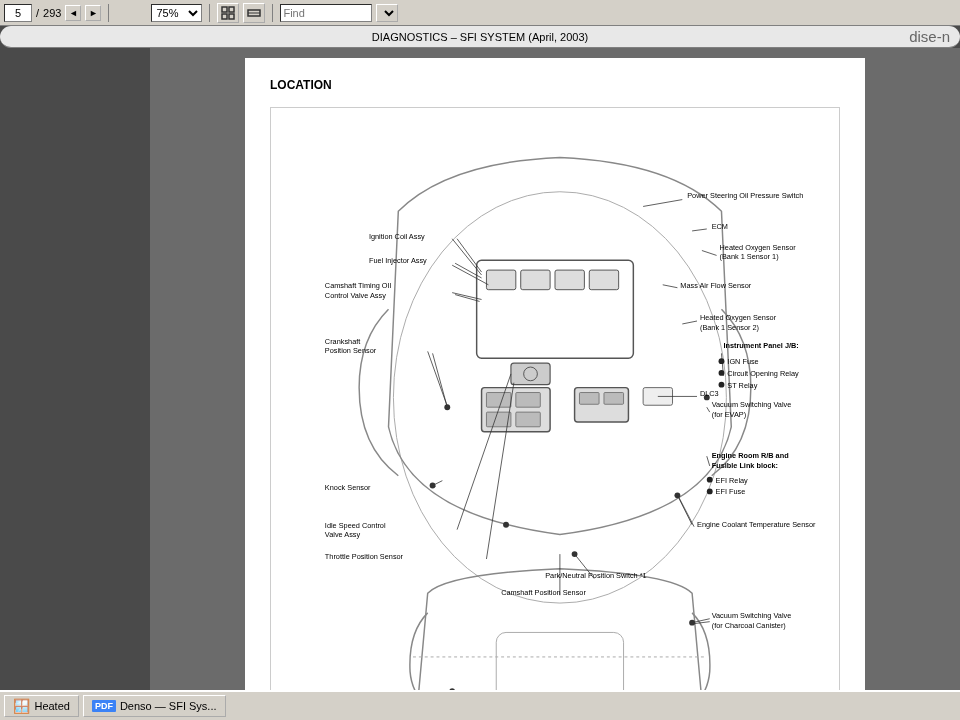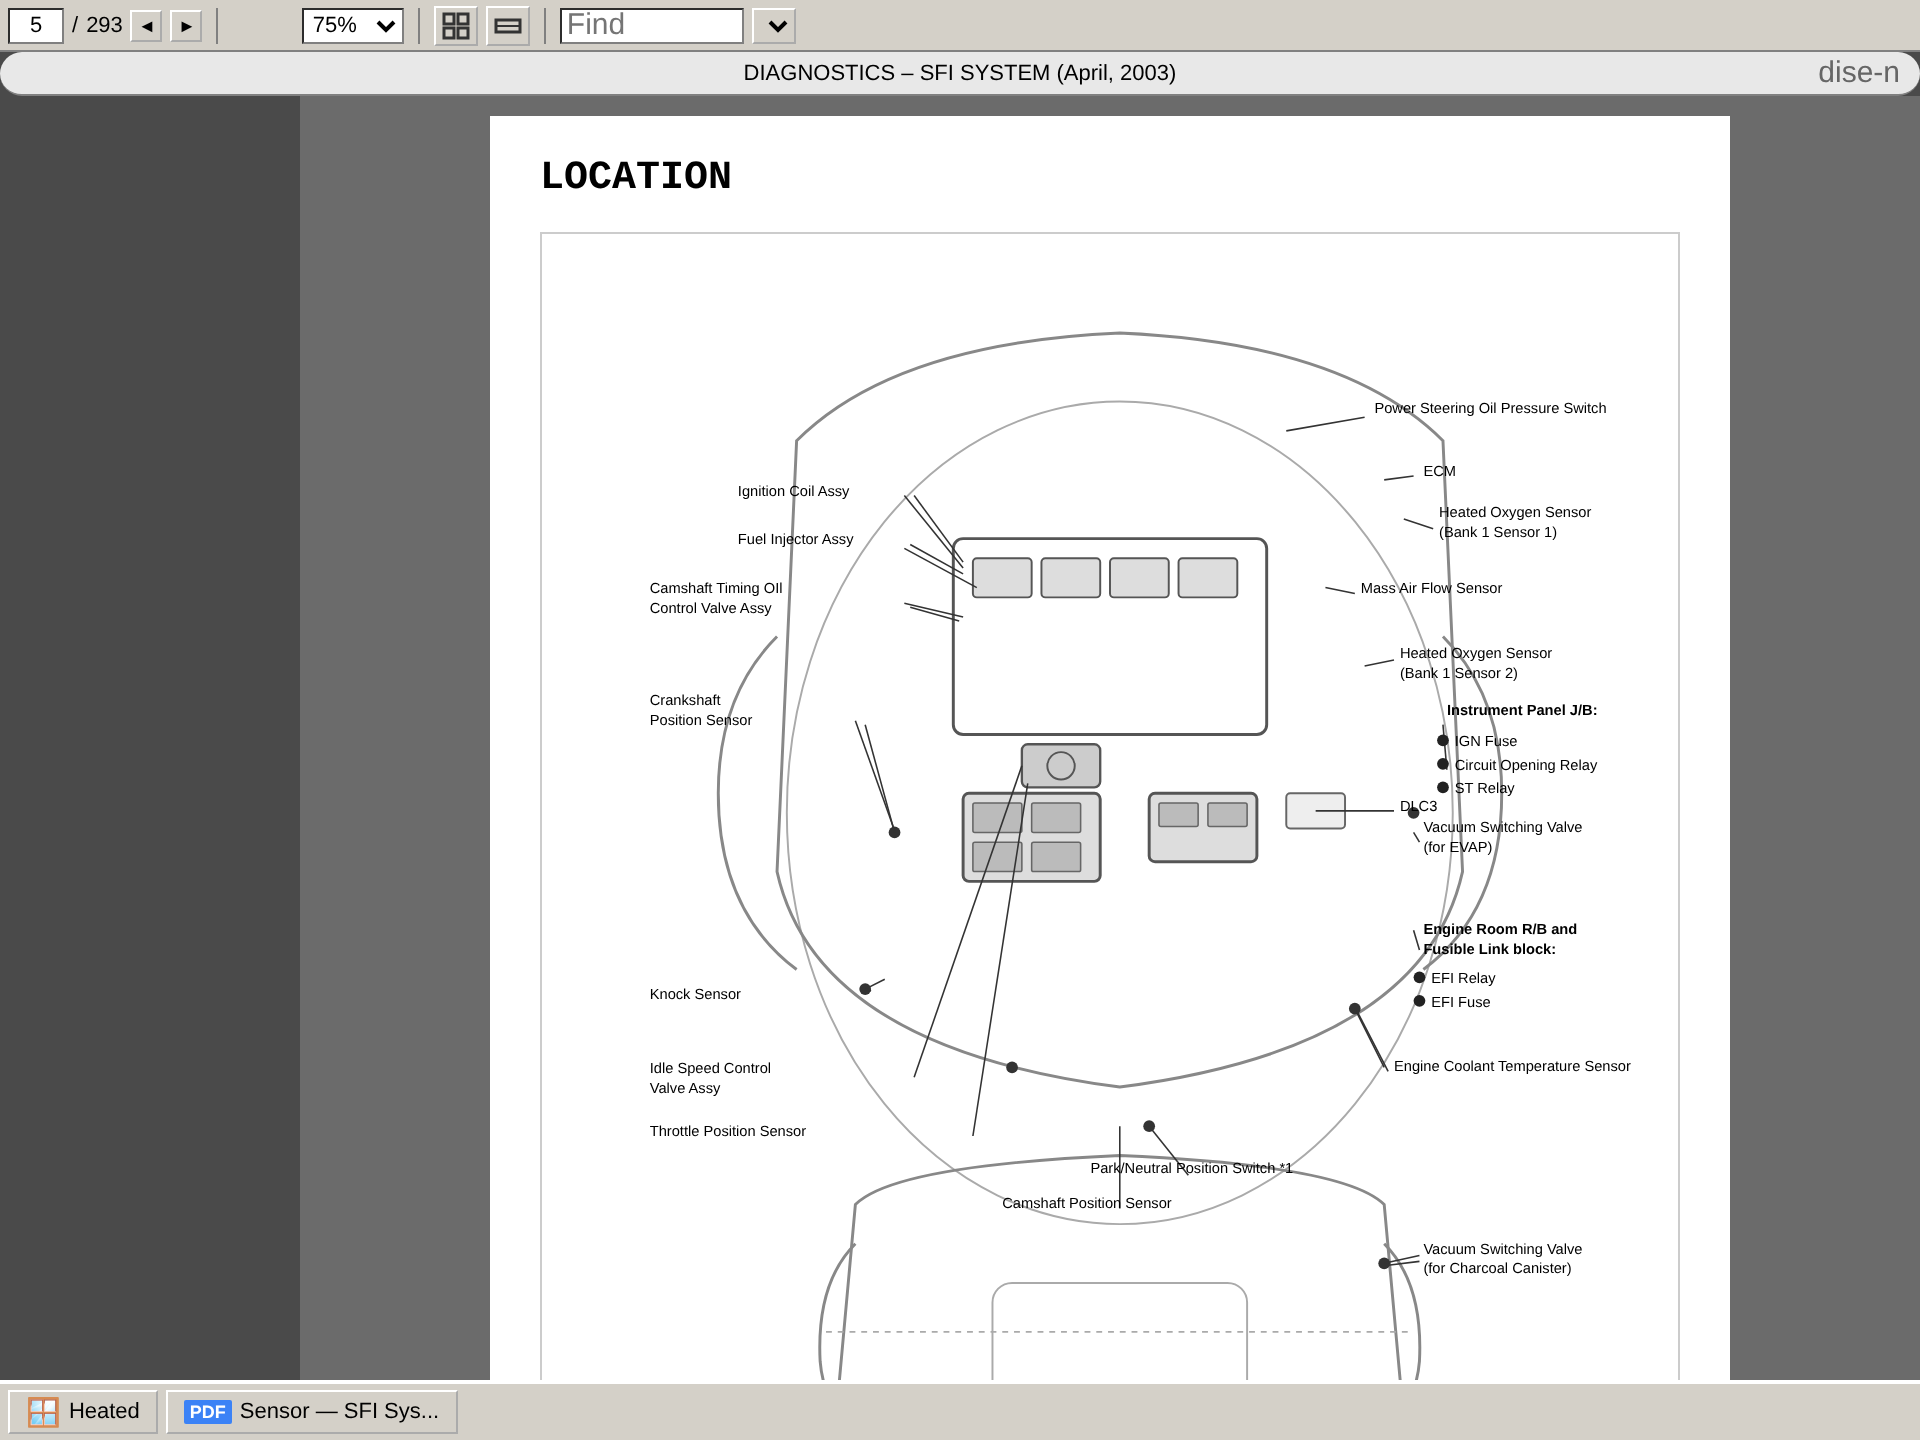--- a/index.html
+++ b/index.html
@@ -76,21 +76,21 @@
       display: flex;
       align-items: center;
       justify-content: center;
       font-size: 12px;
     }
     .find-input {
       height: 18px;
       width: 92px;
       border: 1px inset #808080;
       background: white;
-      font-size: 15px;
+      font-size: 11px;
       padding: 4px 2px;
     }
     .find-dropdown {
       height: 18px;
       font-size: 11px;
       border: 1px outset #fff;
       background: #d4d0c8;
       cursor: pointer;
     }
 
@@ -137,25 +137,24 @@
     #doc-page {
       width: 620px;
       background: white;
       margin: 10px auto;
       padding: 20px 25px;
       position: relative;
       min-height: 680px;
     }
 
     .location-title {
-      font-size: 20px;
+      font-size: 12px;
       font-weight: bold;
       margin-bottom: 15px;
       color: #000;
-      font-family: Liberation Mono, monospace;
     }
 
     
     #diagram-container {
       position: relative;
       width: 570px;
       height: 620px;
       border: 1px solid #ccc;
       overflow: hidden;
     }
@@ -422,15 +421,15 @@
   </div>
 </div>
 
 <div id="taskbar">
   <button class="taskbar-btn">
     <span style="font-size:14px;">🪟</span>
     <span>Heated</span>
   </button>
   <button class="taskbar-btn">
     <span style="background:#3b82f6; color:white; font-size:9px; padding:1px 3px; border-radius:1px; font-weight:bold;">PDF</span>
-    <span>Sensor — SFI Sys...</span>
+    <span>Denso — SFI Sys...</span>
   </button>
 </div>
 
 </body></html>

